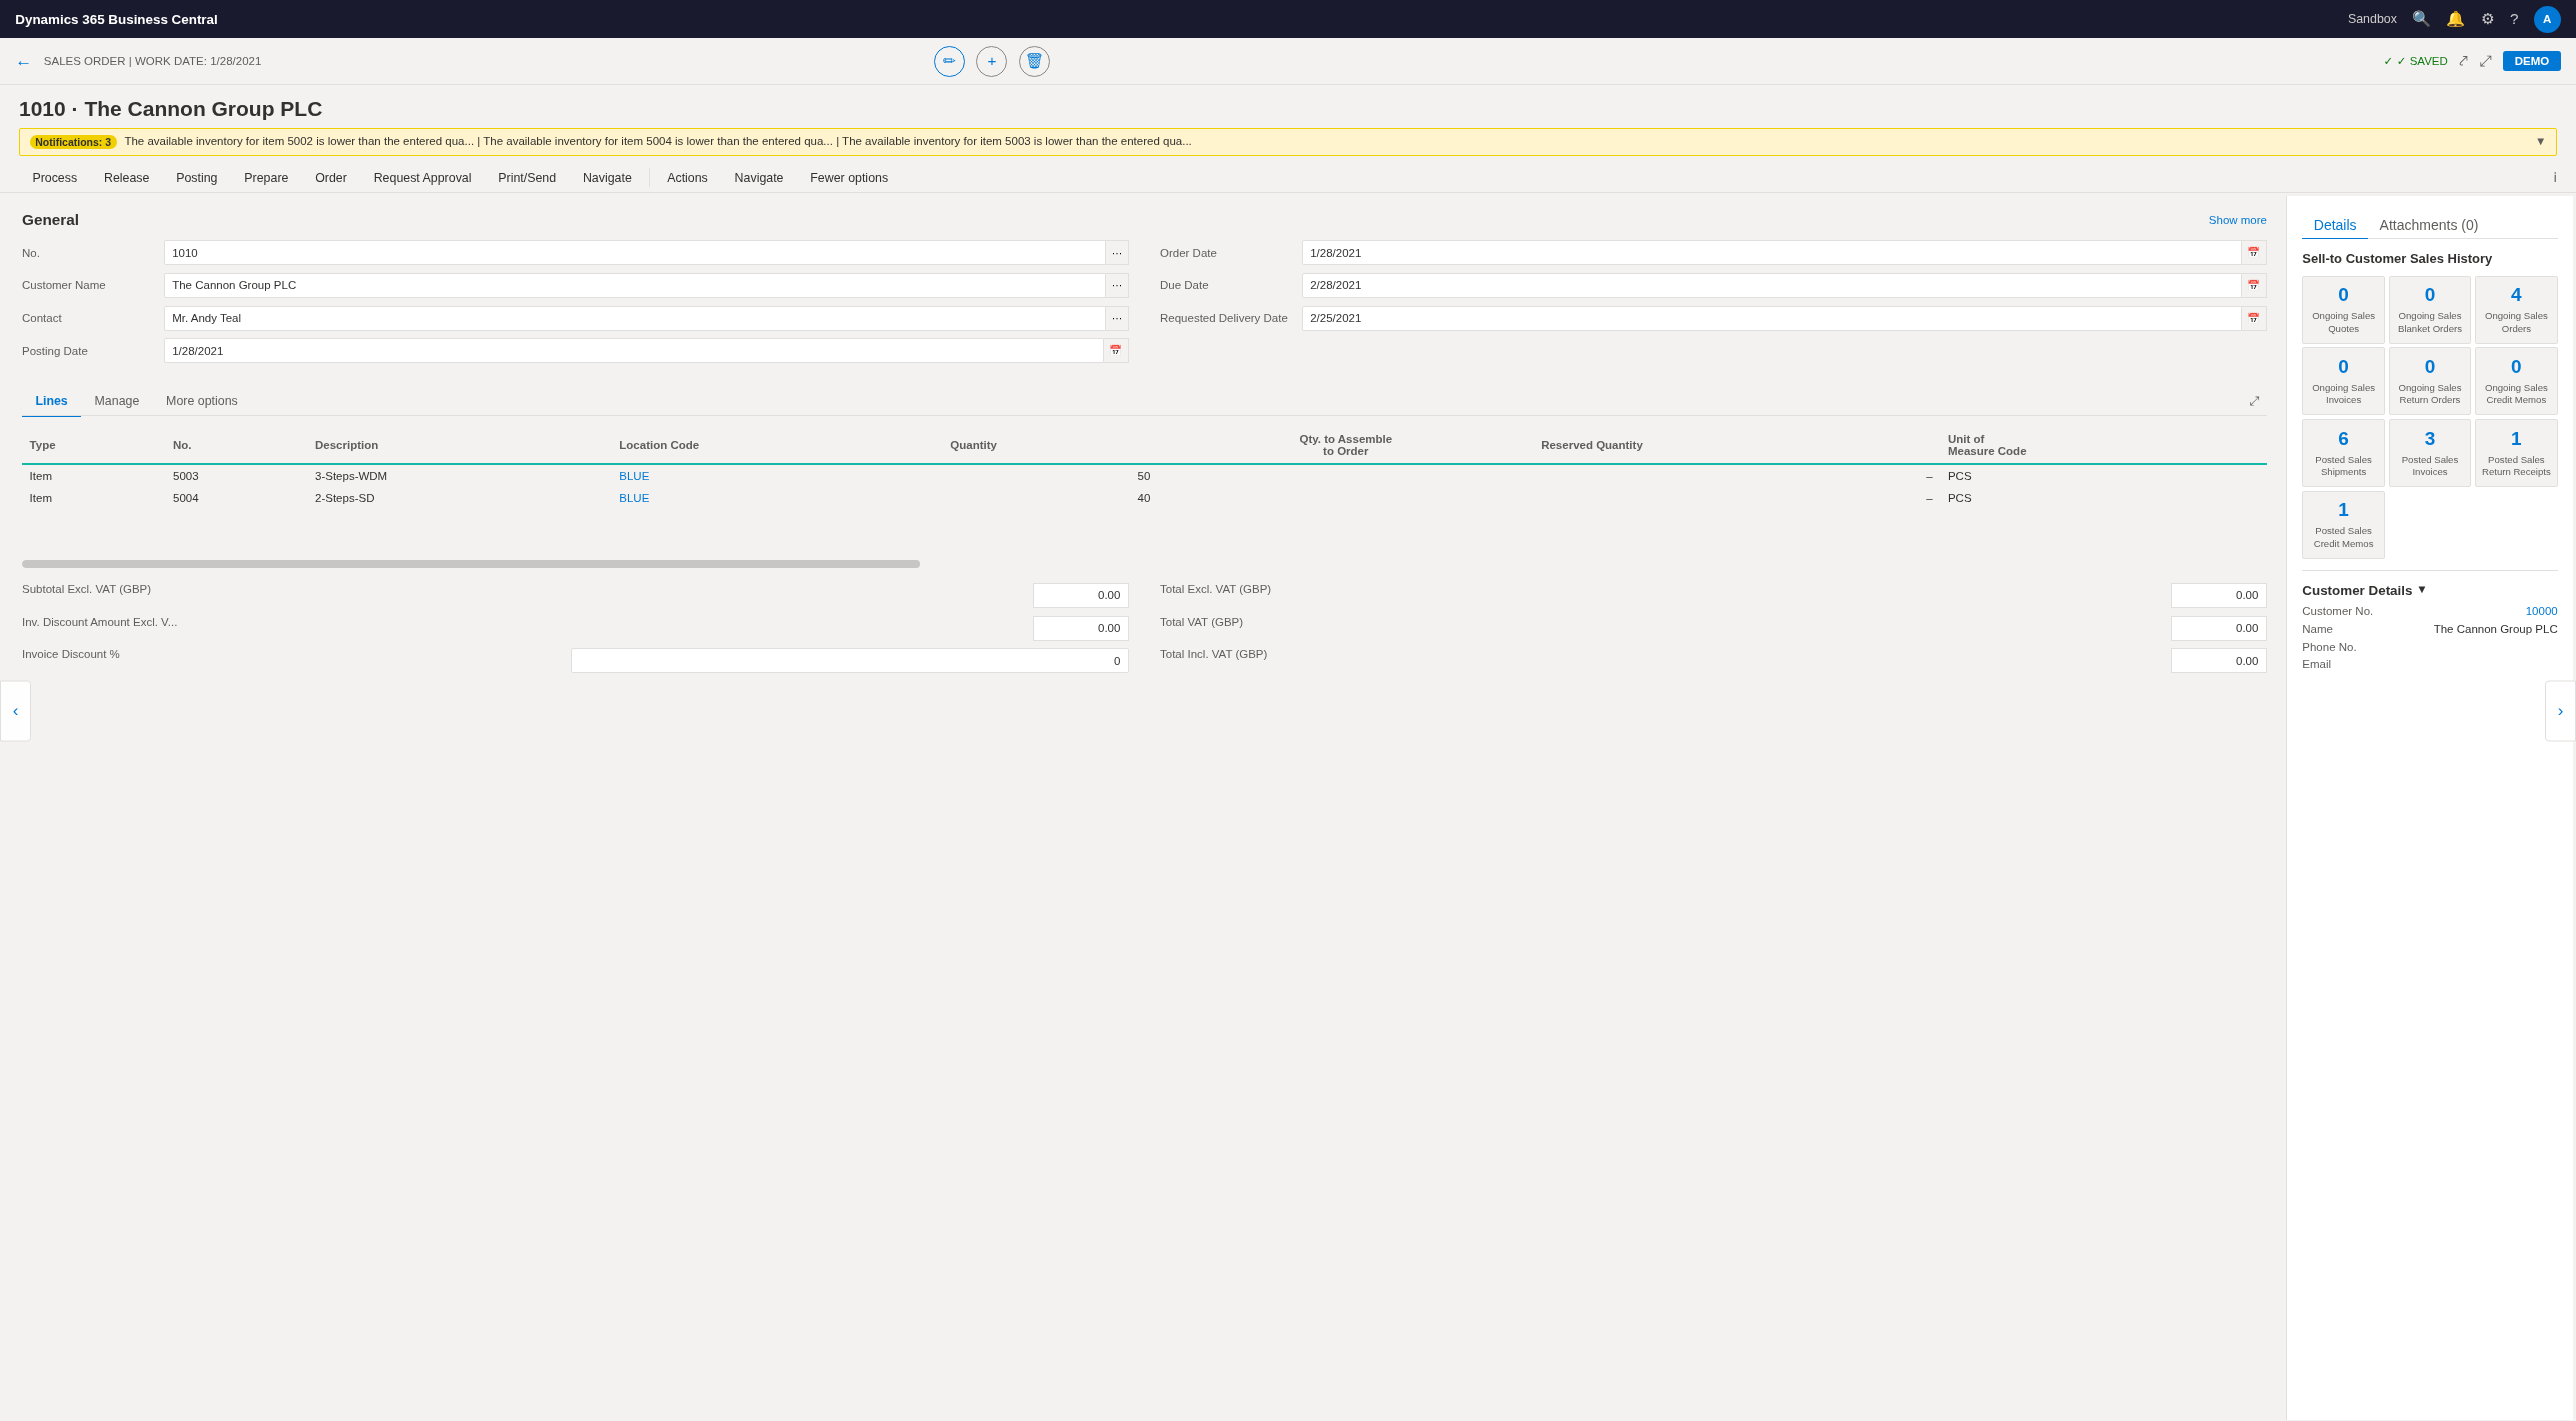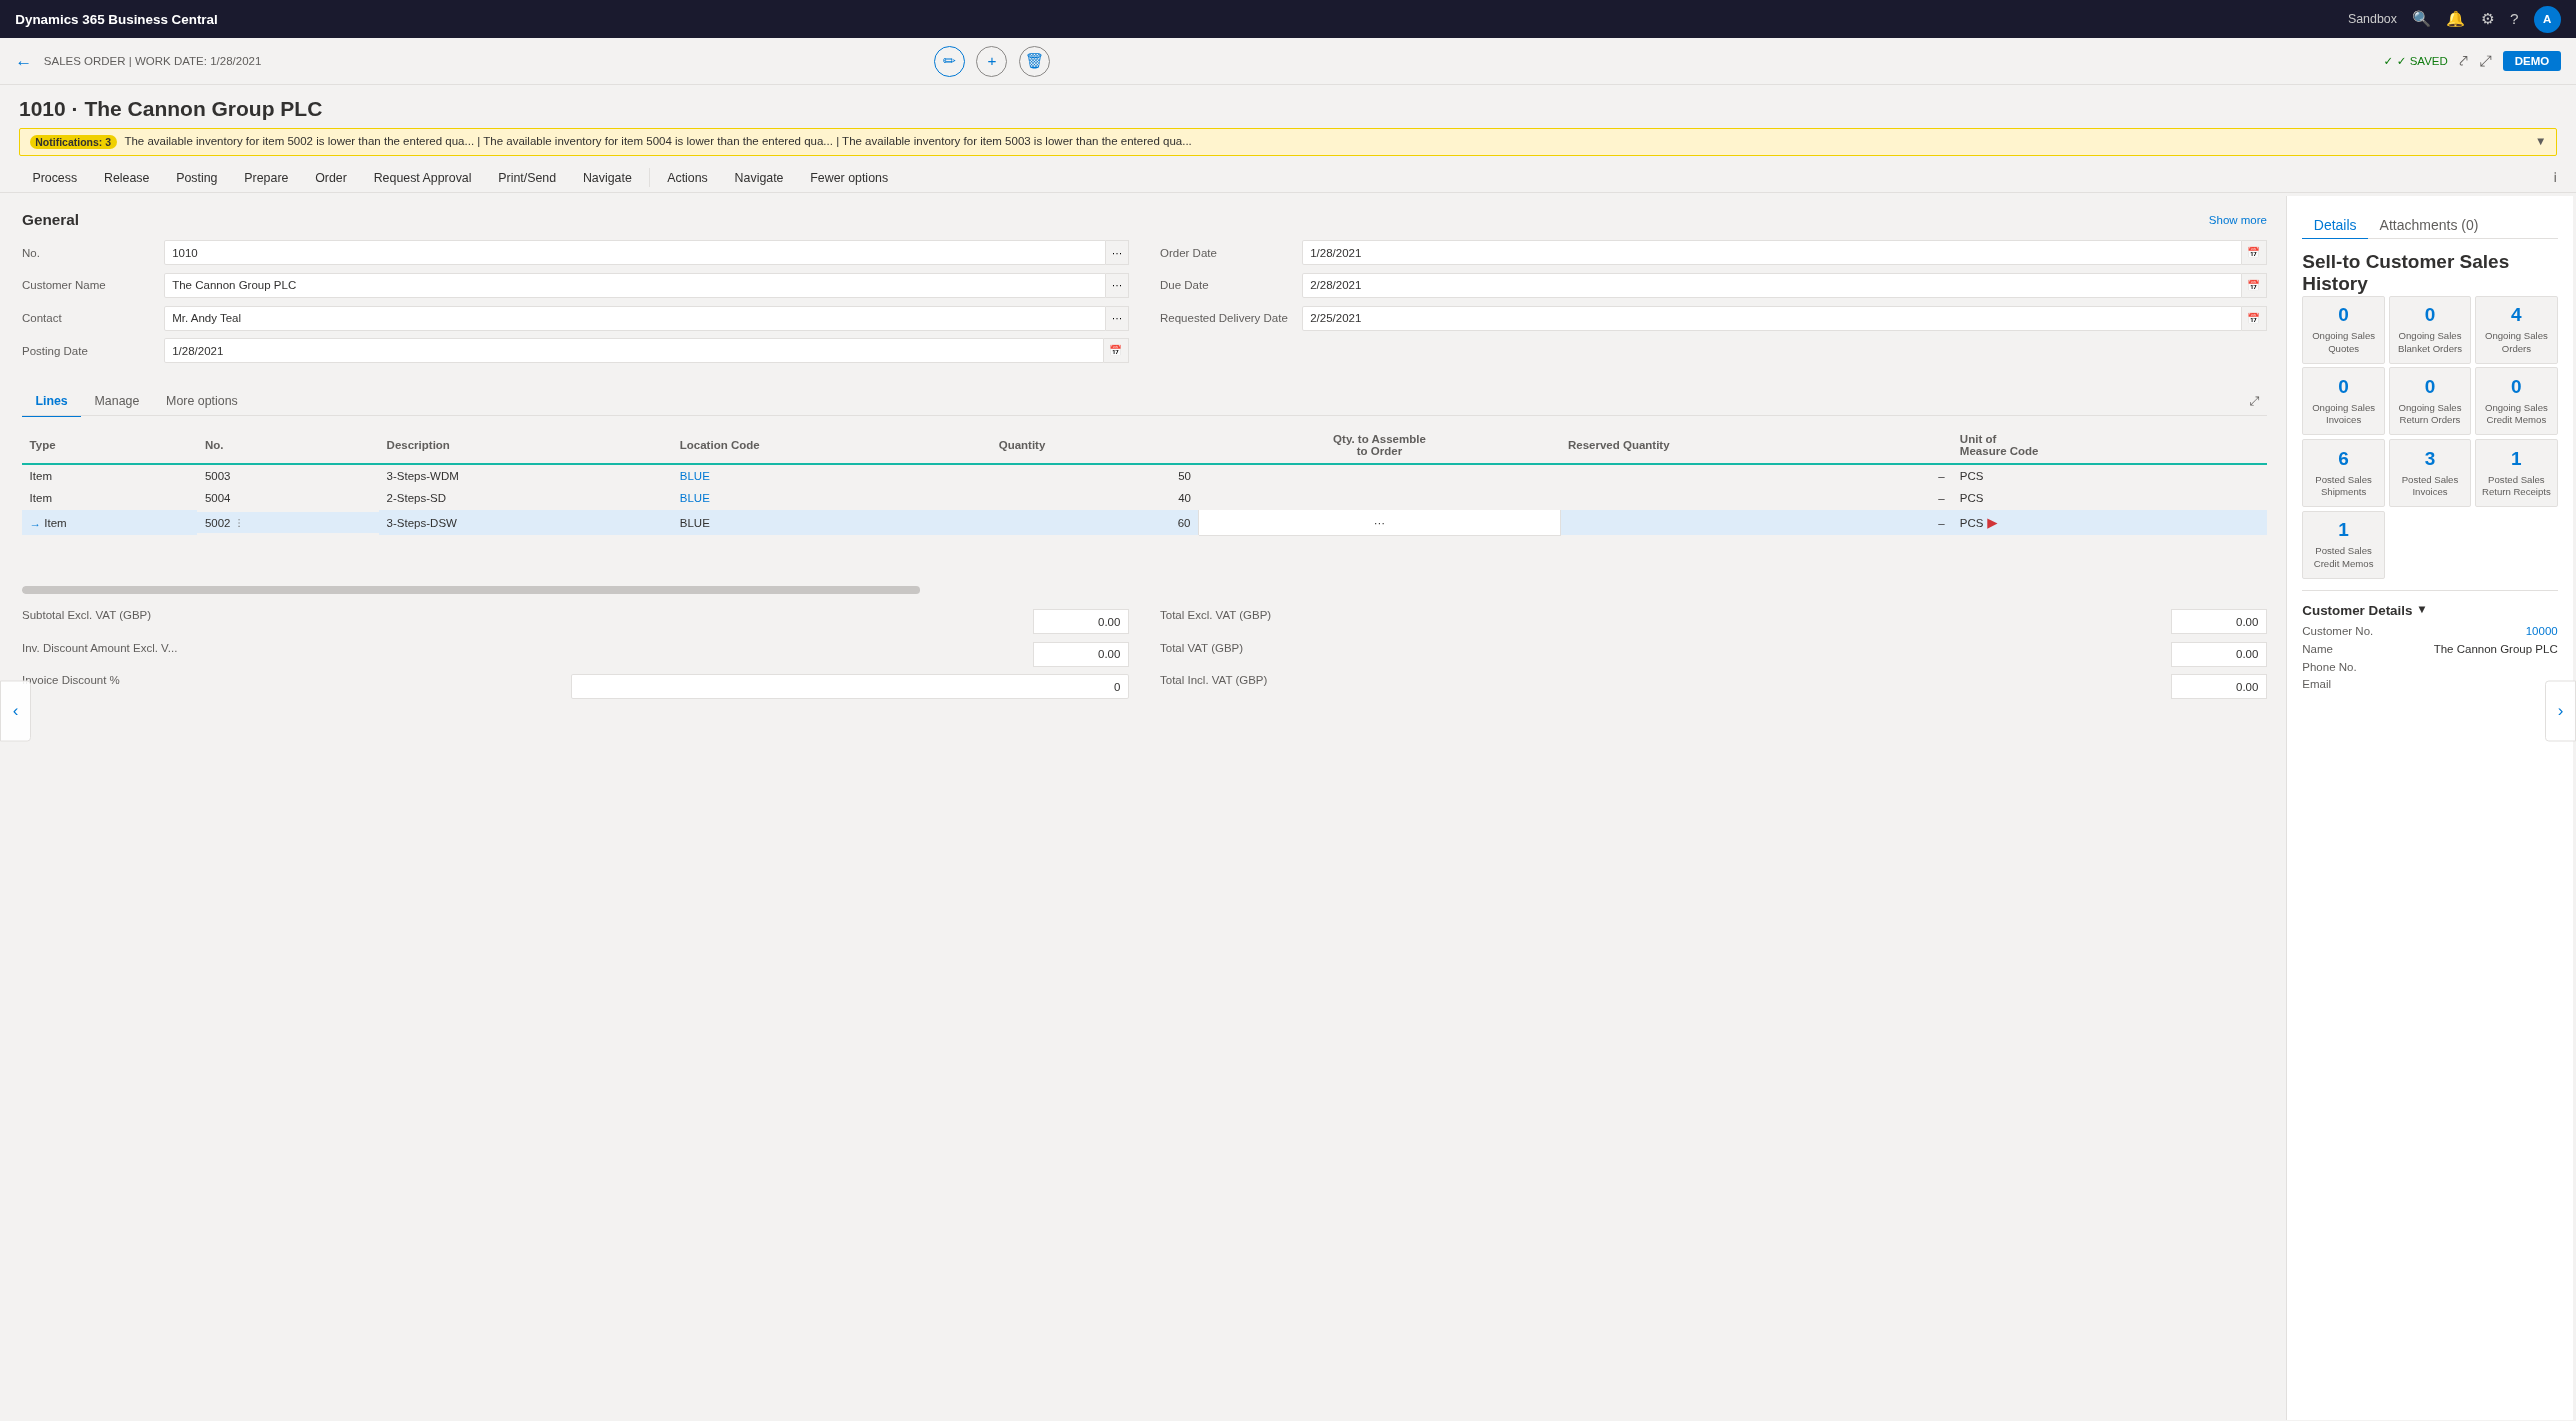--- a/index.html
+++ b/index.html
@@ -166,21 +166,21 @@
       font-size: 11.5px; min-width: 96px; text-align: right; height: 25px;
       display: flex; align-items: center; justify-content: flex-end;
     }
 
     
     .rp-tabs { display: flex; gap: 0; border-bottom: 1px solid #e1dfdd; margin-bottom: 11.5px; }
     .rp-tab { padding: 5.7px 11.5px; font-size: 14px; cursor: pointer; color: #605e5c; border-bottom: 1.9px solid transparent; margin-bottom: -1px; }
     .rp-tab.active { color: #0078d4; border-bottom-color: #0078d4; }
 
     
-    .sh-title { font-size: 19px; font-weight: 600; margin-bottom: 1px; }
+    .sh-title { font-size: 13px; font-weight: 600; margin-bottom: 10px; }
     .sh-grid { display: grid; grid-template-columns: repeat(3, 1fr); gap: 3.8px; margin-bottom: 3.8px; }
     .sh-cell {
       background: #f3f2f1; border: 1px solid #e1dfdd;
       padding: 7.6px 5.7px; text-align: center; cursor: pointer;
       border-radius: 1.9px; min-height: 57px; display: flex; flex-direction: column;
       align-items: center; justify-content: center;
     }
     .sh-cell-number { font-size: 19px; font-weight: 700; color: #0078d4; }
     .sh-cell-label { font-size: 9.6px; color: #605e5c; text-align: center; line-height: 1.3; margin-top: 3.8px; }
 
@@ -368,30 +368,20 @@
             <tr class="table-row">
               <td>Item</td>
               <td>5004</td>
               <td>2-Steps-SD</td>
               <td><span class="blue-link">BLUE</span></td>
               <td style="text-align:right;">40</td>
               <td></td>
               <td style="text-align:right;">–</td>
               <td>PCS</td>
             </tr>
-            <tr class="active-row">
-              <td><span class="arrow-icon">→</span> Item</td>
-              <td style="display:flex;align-items:center;gap:3.8px;">5002 <span style="font-size:9.6px;color:#605e5c;">⋮</span></td>
-              <td>3-Steps-DSW</td>
-              <td>BLUE</td>
-              <td style="text-align:right;">60</td>
-              <td style="text-align:center; border:1px solid #e1dfdd; background:white;">···</td>
-              <td style="text-align:right;">–</td>
-              <td style="display:flex;align-items:center;gap:3.8px;">PCS <span class="warning-icon">▶</span></td>
-            </tr>
             <tr>
               <td colspan="8" style="height:23px;"></td>
             </tr>
             <tr>
               <td colspan="8" style="height:23px;"></td>
             </tr>
           </tbody>
         </table>
       </div>
 

